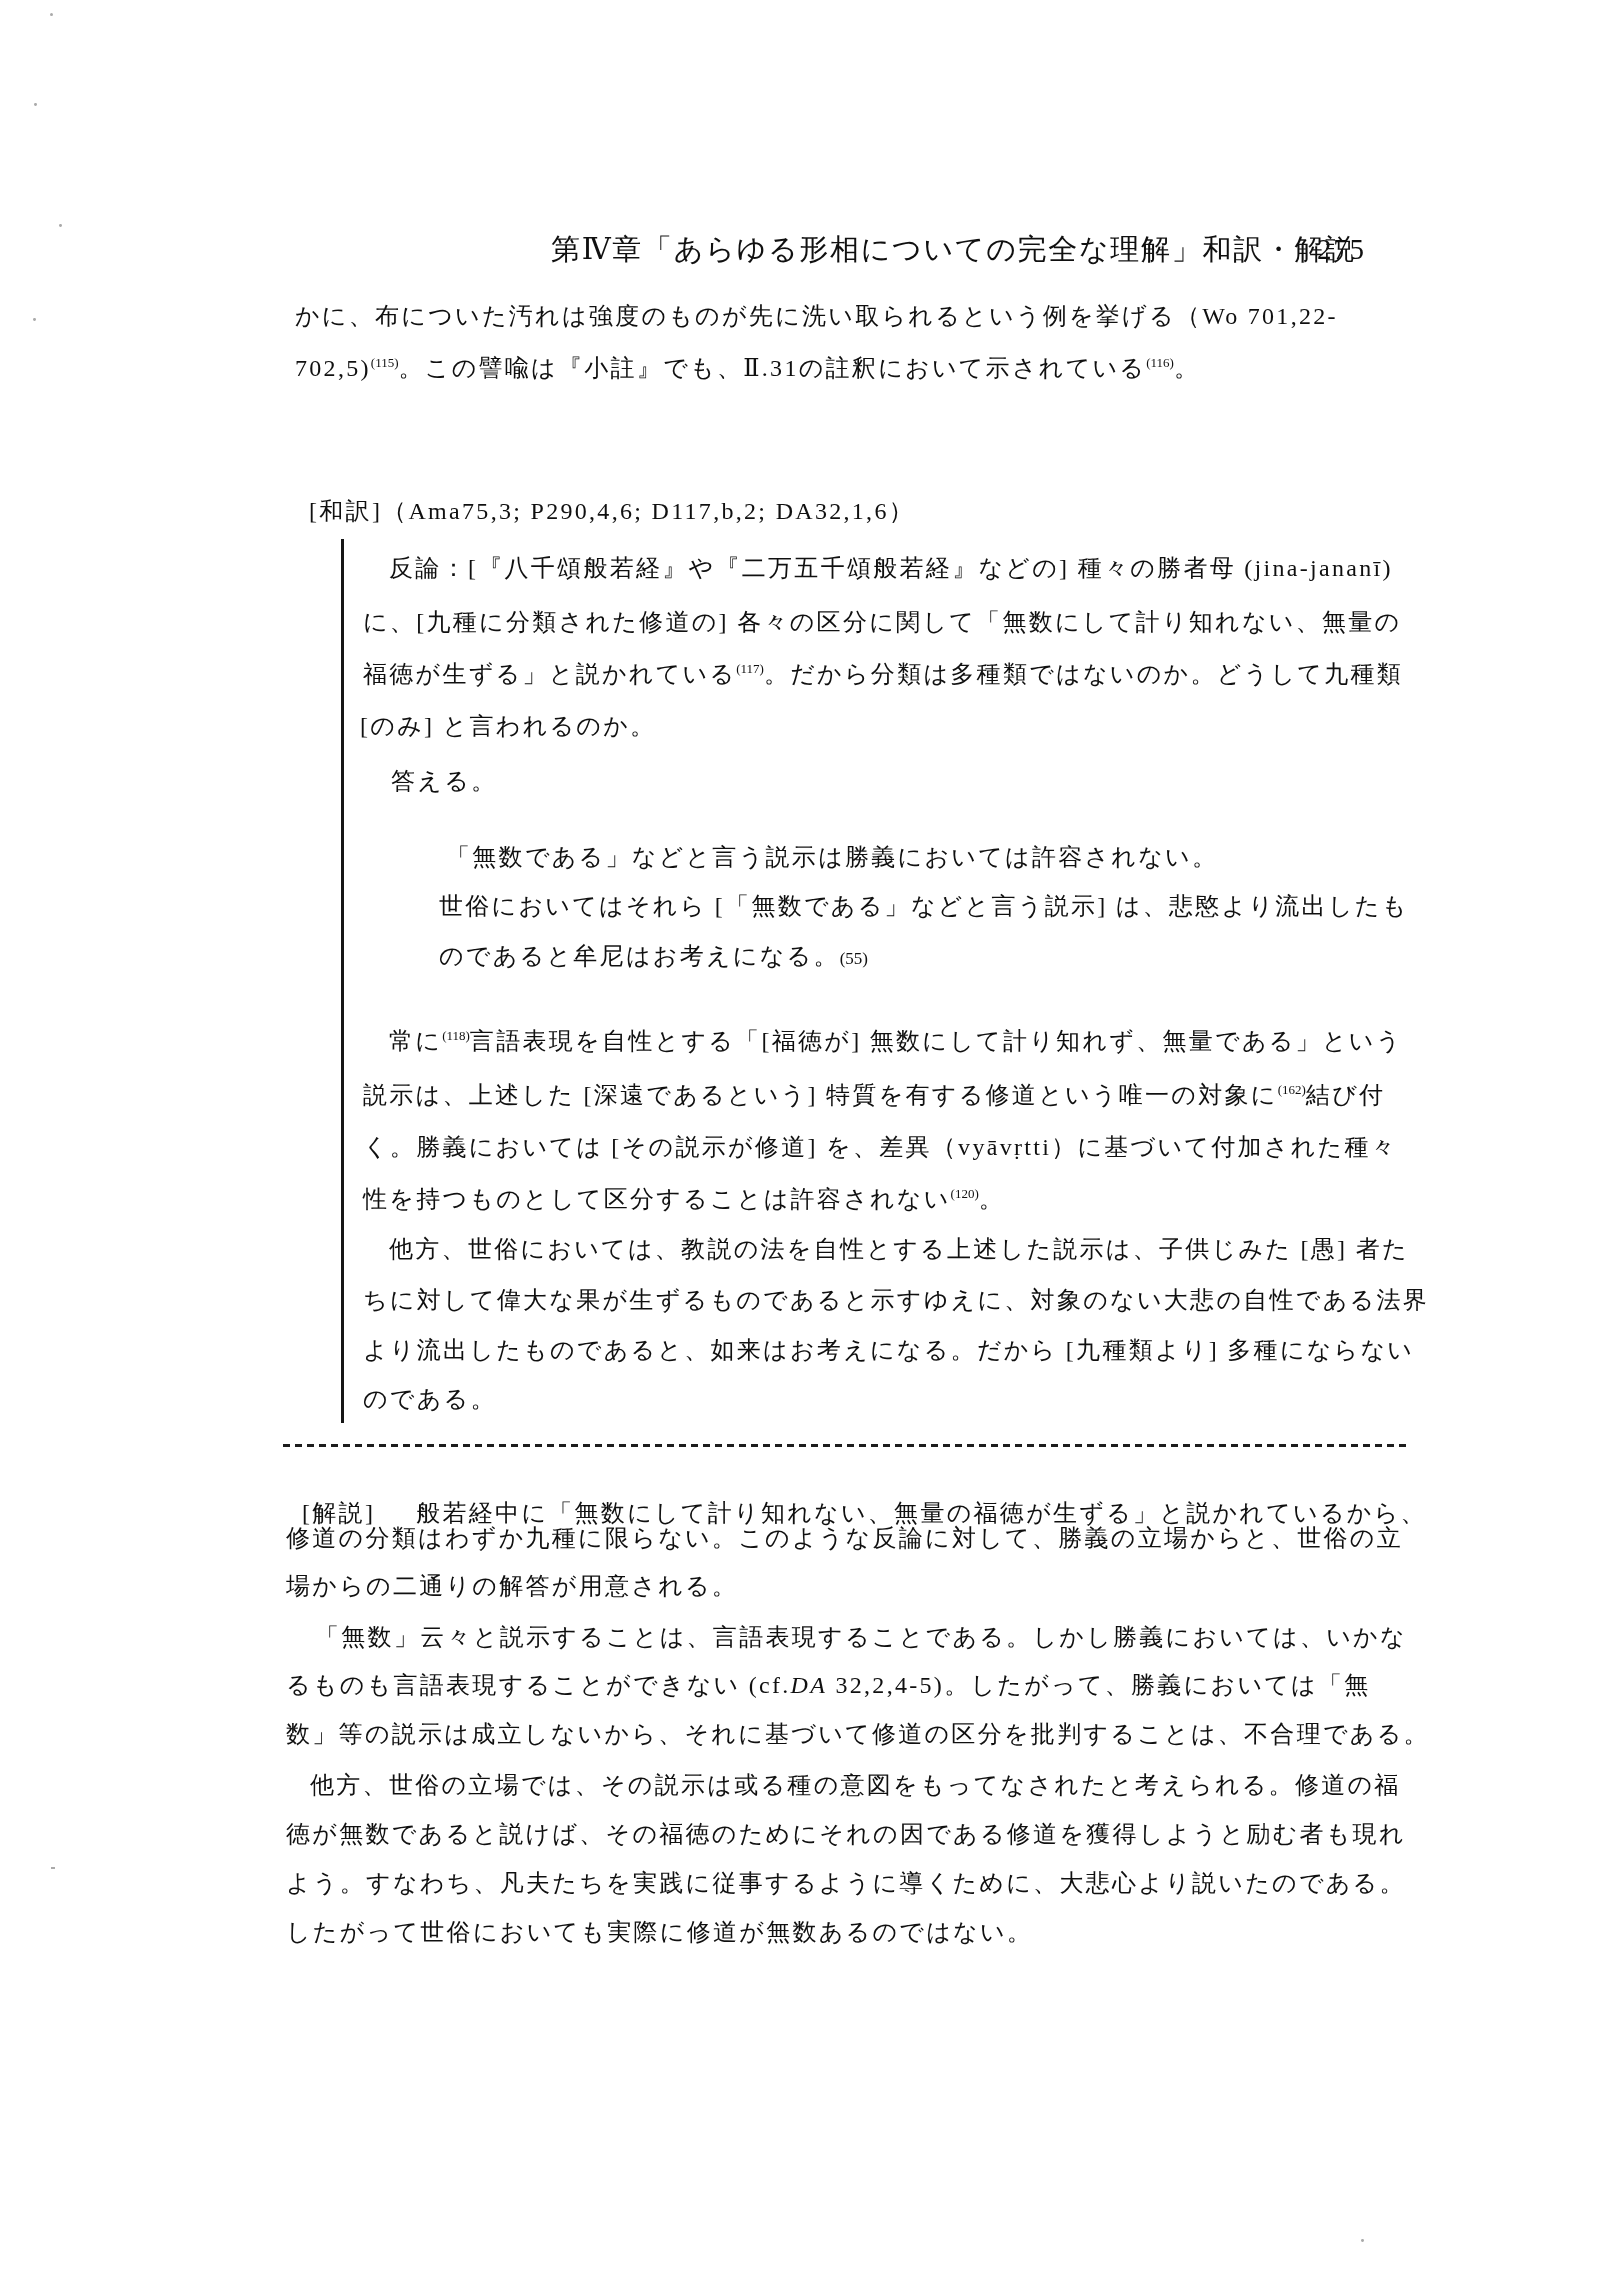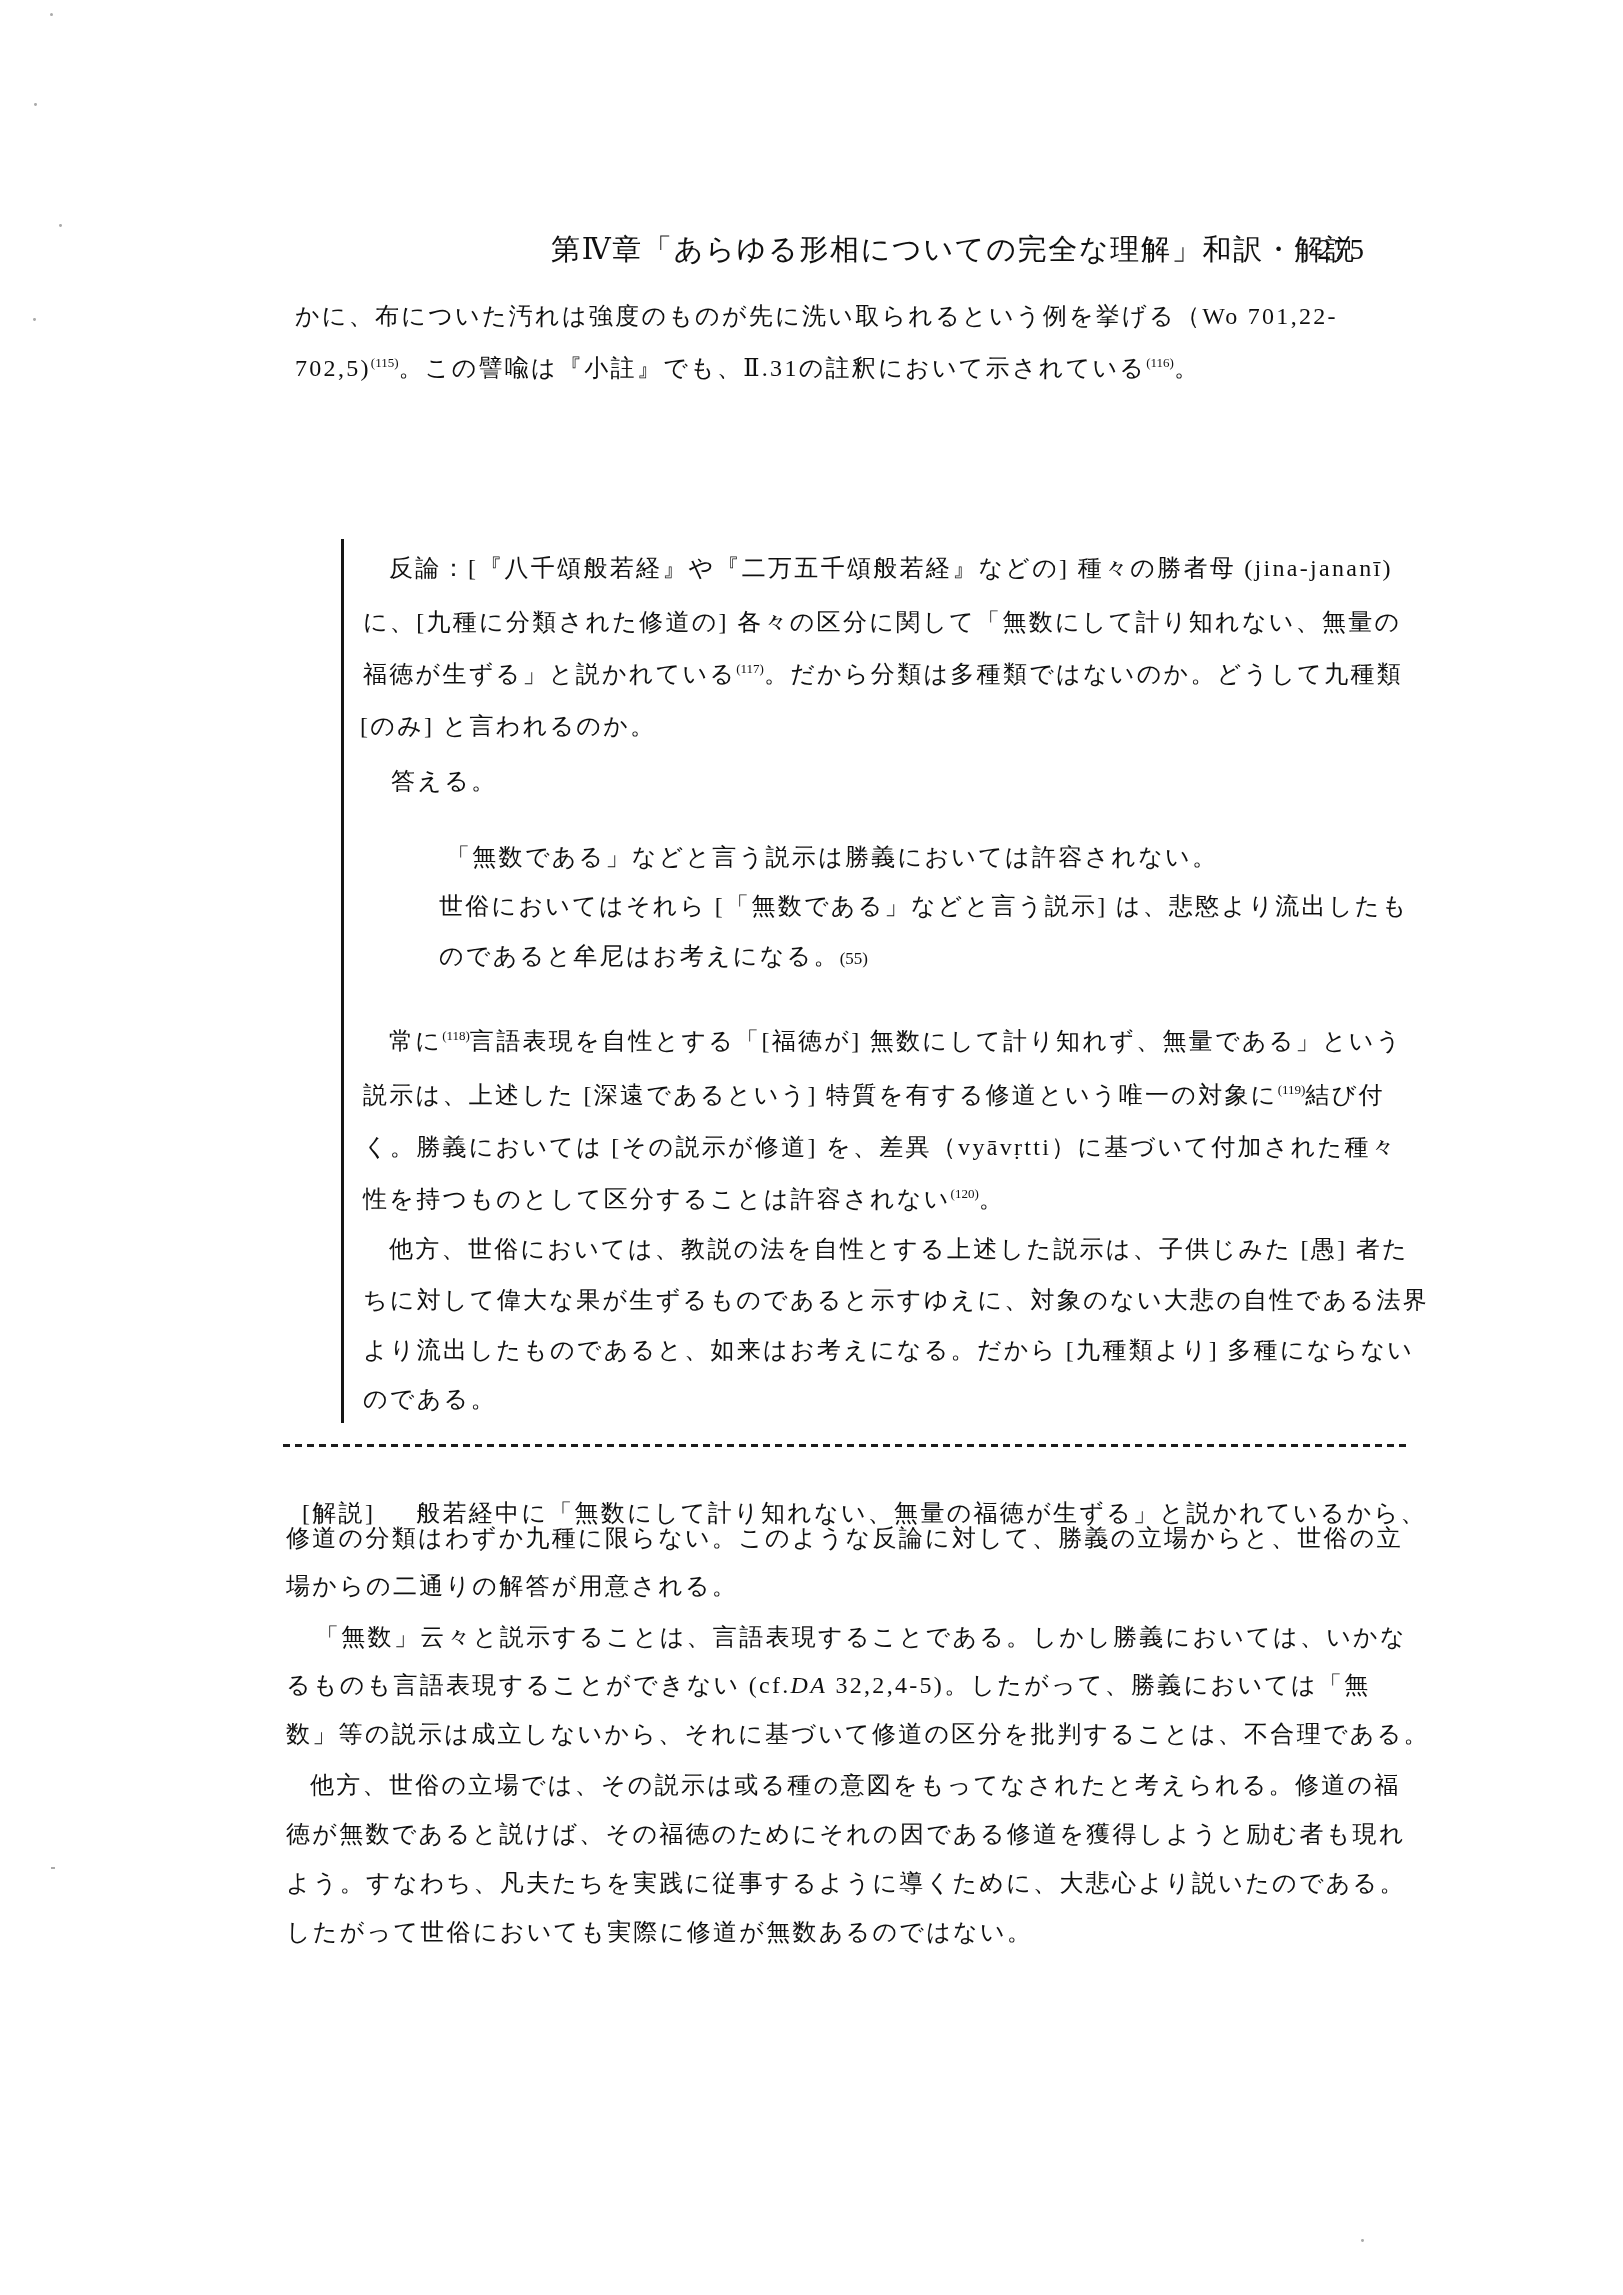--- a/index.html
+++ b/index.html
@@ -63,20 +63,21 @@
   <div class="line hdr" style="left:1317px;top:232px;">275</div>
 
   <div>
     <div class="line" style="left:295px;top:299px;">かに、布についた汚れは強度のものが先に洗い取られるという例を挙げる（Wo 701,22-</div>
     <div class="line" style="left:295px;top:351px;">
       <span>702,5)</span><span class="sup">(115)</span><span>。この譬喩は『小註』でも、Ⅱ.31の註釈において示されている</span><span class="sup">(116)</span><span>。</span>
     </div>
   </div>
 
 
+  <div class="line" style="left:309px;top:494px;">[和訳]（Ama75,3; P290,4,6; D117,b,2; DA32,1,6）</div>
 
   <div class="quote-bar"></div>
 
   <div>
     <div class="line" style="left:389px;top:551px;">反論：[『八千頌般若経』や『二万五千頌般若経』などの] 種々の勝者母 (jina-jananī)</div>
     <div class="line" style="left:363px;top:605px;">に、[九種に分類された修道の] 各々の区分に関して「無数にして計り知れない、無量の</div>
     <div class="line" style="left:363px;top:657px;">
       <span>福徳が生ずる」と説かれている</span><span class="sup">(117)</span><span>。だから分類は多種類ではないのか。どうして九種類</span>
     </div>
     <div class="line" style="left:360px;top:709px;">[のみ] と言われるのか。</div>
@@ -90,21 +91,21 @@
     <div class="line" style="left:439px;top:939px;">
       <span>のであると牟尼はお考えになる。</span><span class="verse-num">(55)</span>
     </div>
   </div>
 
   <div>
     <div class="line" style="left:389px;top:1024px;">
       <span>常に</span><span class="sup">(118)</span><span>言語表現を自性とする「[福徳が] 無数にして計り知れず、無量である」という</span>
     </div>
     <div class="line" style="left:363px;top:1078px;">
-      <span>説示は、上述した [深遠であるという] 特質を有する修道という唯一の対象に</span><span class="sup">(119)</span><span>結び付</span>
+      <span>説示は、上述した [深遠であるという] 特質を有する修道という唯一の対象に</span><span class="sup">(162)</span><span>結び付</span>
     </div>
     <div class="line" style="left:363px;top:1130px;">く。勝義においては [その説示が修道] を、差異（vyāvṛtti）に基づいて付加された種々</div>
     <div class="line" style="left:363px;top:1182px;">
       <span>性を持つものとして区分することは許容されない</span><span class="sup">(120)</span><span>。</span>
     </div>
   </div>
 
   <div>
     <div class="line" style="left:389px;top:1232px;">他方、世俗においては、教説の法を自性とする上述した説示は、子供じみた [愚] 者た</div>
     <div class="line" style="left:363px;top:1283px;">ちに対して偉大な果が生ずるものであると示すゆえに、対象のない大悲の自性である法界</div>

